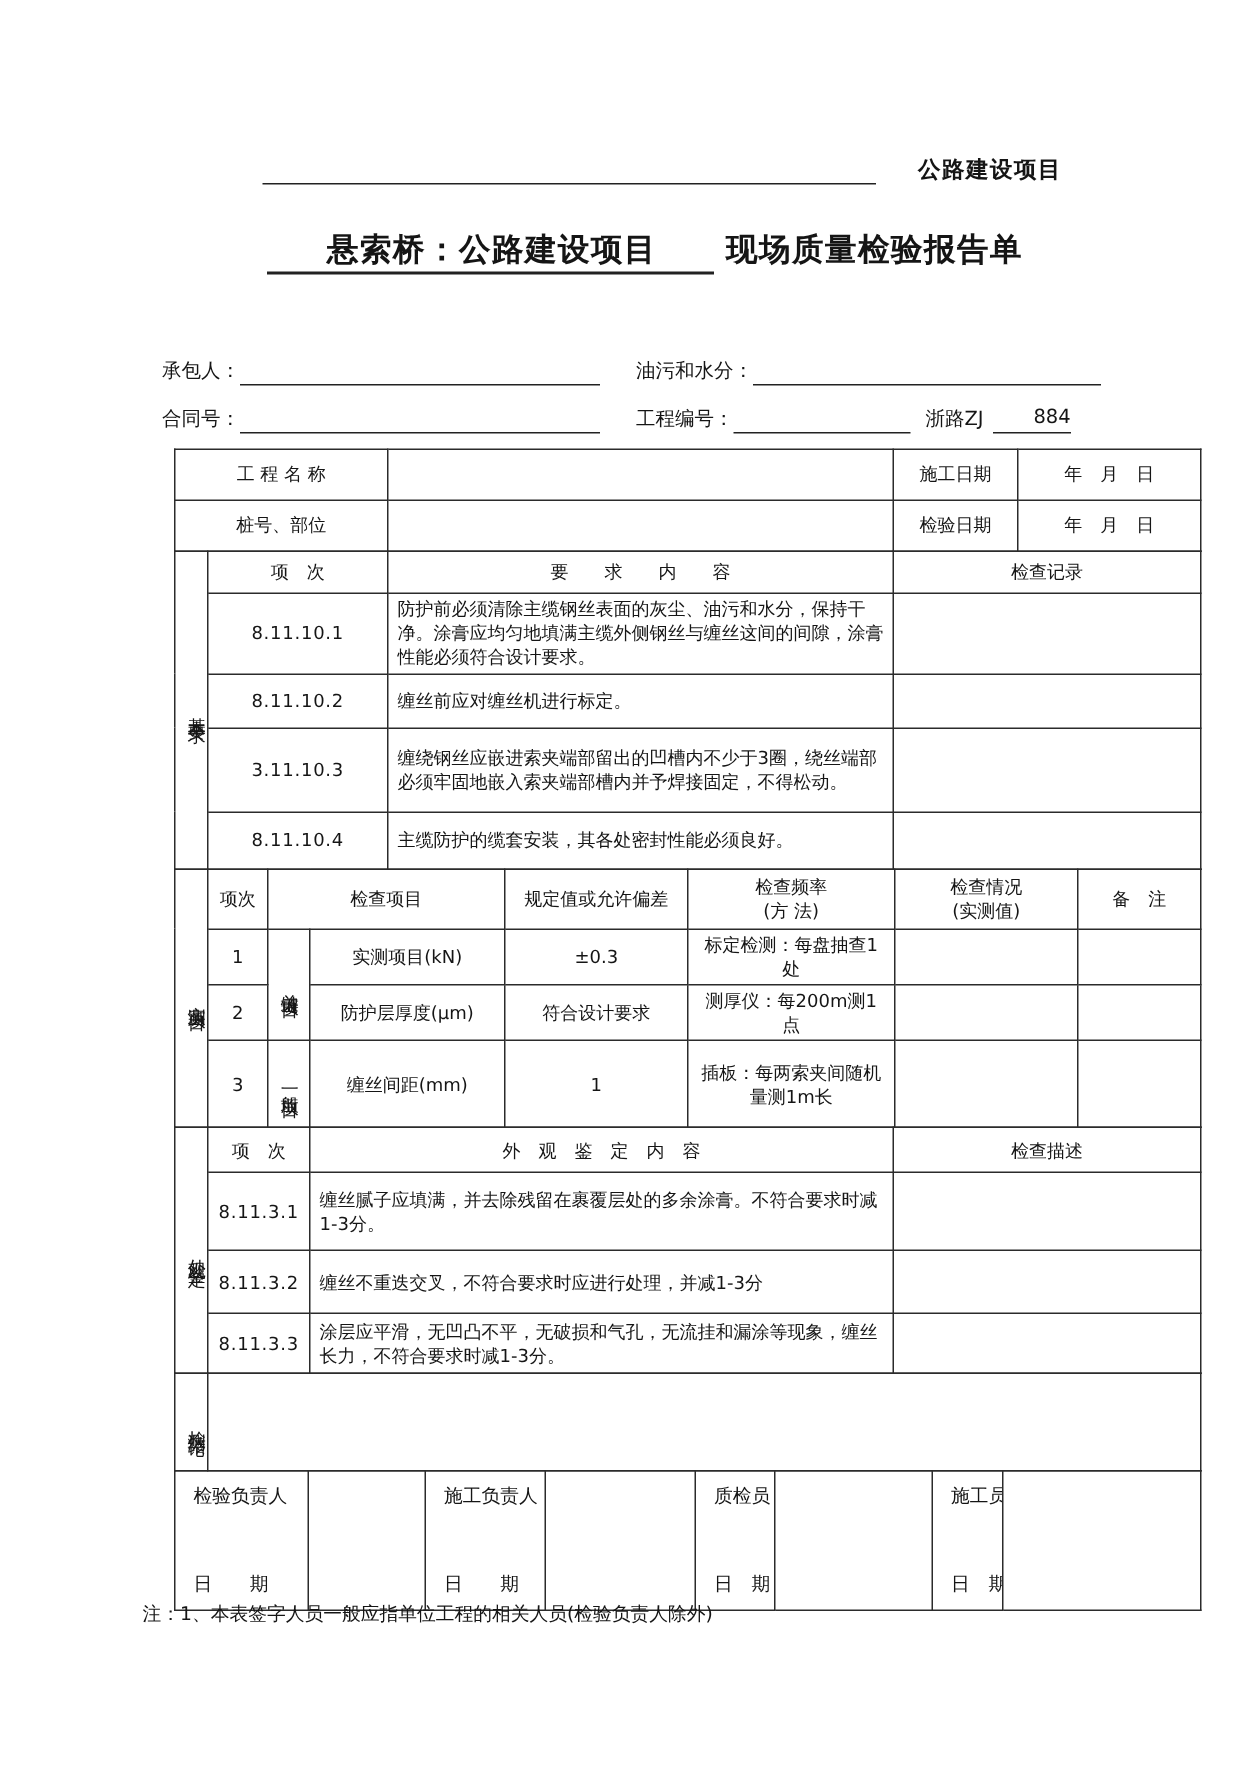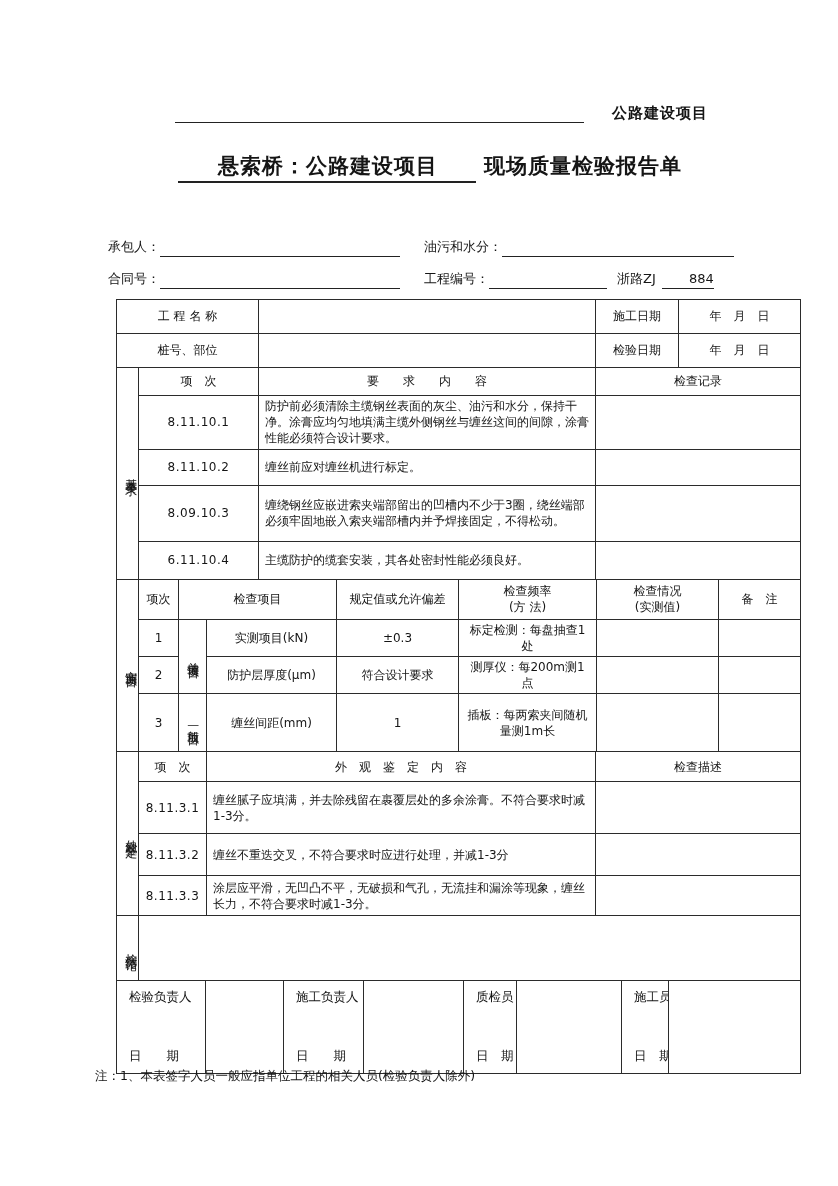--- a/index.html
+++ b/index.html
@@ -138,26 +138,26 @@
         <td class="code">8.11.10.1</td>
         <td>防护前必须清除主缆钢丝表面的灰尘、油污和水分，保持干净。涂膏应均匀地填满主缆外侧钢丝与缠丝这间的间隙，涂膏性能必须符合设计要求。</td>
         <td></td>
       </tr>
       <tr style="height:36px">
         <td class="code">8.11.10.2</td>
         <td>缠丝前应对缠丝机进行标定。</td>
         <td></td>
       </tr>
       <tr style="height:56px">
-        <td class="code">8.09.10.3</td>
+        <td class="code">3.11.10.3</td>
         <td>缠绕钢丝应嵌进索夹端部留出的凹槽内不少于3圈，绕丝端部必须牢固地嵌入索夹端部槽内并予焊接固定，不得松动。</td>
         <td></td>
       </tr>
       <tr style="height:38px">
-        <td class="code">6.11.10.4</td>
+        <td class="code">8.11.10.4</td>
         <td>主缆防护的缆套安装，其各处密封性能必须良好。</td>
         <td></td>
       </tr>
     </tbody>
       </table>
 
     <table class="t">
       <colgroup>
         <col style="width:22px">
           <col style="width:40px">

